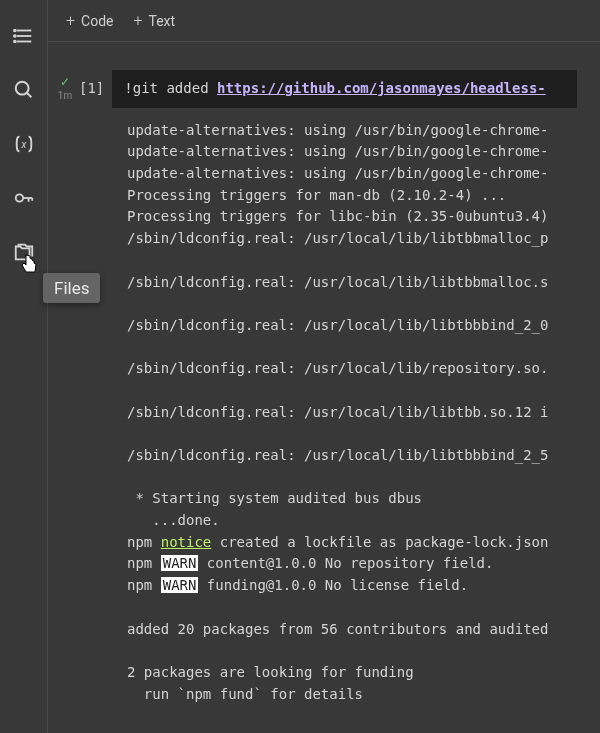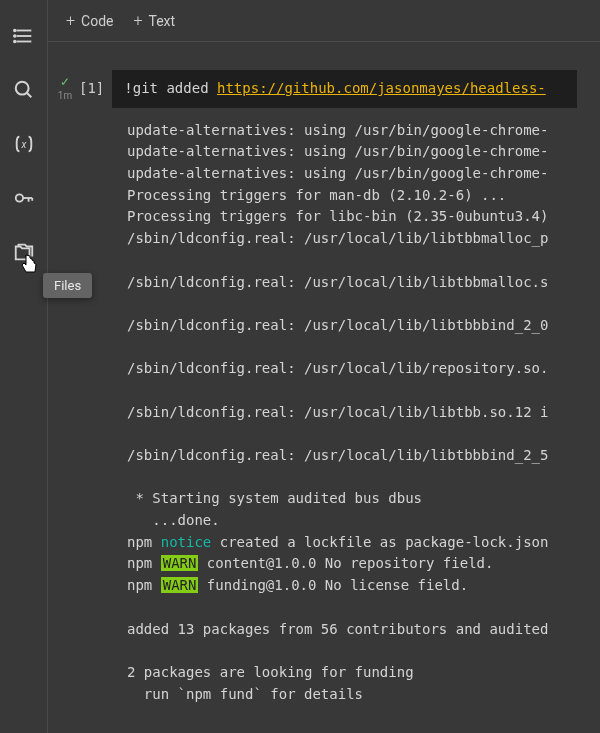--- a/index.html
+++ b/index.html
@@ -95,43 +95,43 @@
       background: #1e1e1e;
       color: #d4d4d4;
       font-family: 'Monaco','Menlo','Consolas',monospace;
       font-size: 14px;
       line-height: 1.55;
       padding: 8px 12px;
       width: calc(100% - 60px);
       white-space: nowrap;
       overflow: hidden;
     }
-    .code-area a { color: #eab308; text-decoration: underline; }
+    .code-area a { color: #c4b5fd; text-decoration: underline; font-weight: bold; }
     .output {
       color: #d4d4d4;
       font-family: 'Monaco','Menlo','Consolas',monospace;
       font-size: 14px;
       line-height: 1.55;
       padding: 12px 0 0 52px;
       white-space: pre;
       overflow: hidden;
     }
-    .notice { color: #14b8a6; }
+    .notice { color: #bef264; text-decoration: underline; }
     .warn {
-      background: #84cc16;
+      background: #ffffff;
       color: #222;
       padding: 0 2px;
     }
     .tooltip {
       position: absolute;
       left: 43px;
       top: 273px;
       background: #646464;
       color: #e8e8e8;
-      font-size: 13px;
+      font-size: 17px;
       padding: 5px 11px;
       border-radius: 3px;
       box-shadow: 0 2px 6px rgba(0,0,0,0.4);
     }
     .cursor-hand {
       position: absolute;
       left: 21px;
       top: 254px;
       font-size: 14px;
       pointer-events: none;
@@ -197,41 +197,41 @@
       <div class="gutter">
         <span class="check">✓</span>
         <span class="timing">1m</span>
       </div>
       <div class="cell-body">
         <span class="execution-count">[1]</span><div class="code-area"><span>!git added </span><a>https://github.com/jasonmayes/headless-</a><br></div>
 
         <div class="output"><span>update-alternatives: using /usr/bin/google-chrome-</span>
 <span>update-alternatives: using /usr/bin/google-chrome-</span>
 <span>update-alternatives: using /usr/bin/google-chrome-</span>
-<span>Processing triggers for man-db (2.10.2-6) ...</span>
+<span>Processing triggers for man-db (2.10.2-4) ...</span>
 <span>Processing triggers for libc-bin (2.35-0ubuntu3.4)</span>
 <span>/sbin/ldconfig.real: /usr/local/lib/libtbbmalloc_p</span>
 <span></span>
 <span>/sbin/ldconfig.real: /usr/local/lib/libtbbmalloc.s</span>
 <span></span>
 <span>/sbin/ldconfig.real: /usr/local/lib/libtbbbind_2_0</span>
 <span></span>
 <span>/sbin/ldconfig.real: /usr/local/lib/repository.so.</span>
 <span></span>
 <span>/sbin/ldconfig.real: /usr/local/lib/libtbb.so.12 i</span>
 <span></span>
 <span>/sbin/ldconfig.real: /usr/local/lib/libtbbbind_2_5</span>
 <span></span>
 <span> * Starting system audited bus dbus</span>
 <span>   ...done.</span>
 <span>npm </span><span class="notice">notice</span><span> created a lockfile as package-lock.json</span>
 <span>npm </span><span class="warn">WARN</span><span> content@1.0.0 No repository field.</span>
 <span>npm </span><span class="warn">WARN</span><span> funding@1.0.0 No license field.</span>
 <span></span>
-<span>added 13 packages from 56 contributors and audited</span>
+<span>added 20 packages from 56 contributors and audited</span>
 <span></span>
 <span>2 packages are looking for funding</span>
 <span>  run `npm fund` for details</span></div>
       </div>
     </div>
   </div>
 </div>
 
 <div class="tooltip">Files</div>
 <div class="cursor-hand">

